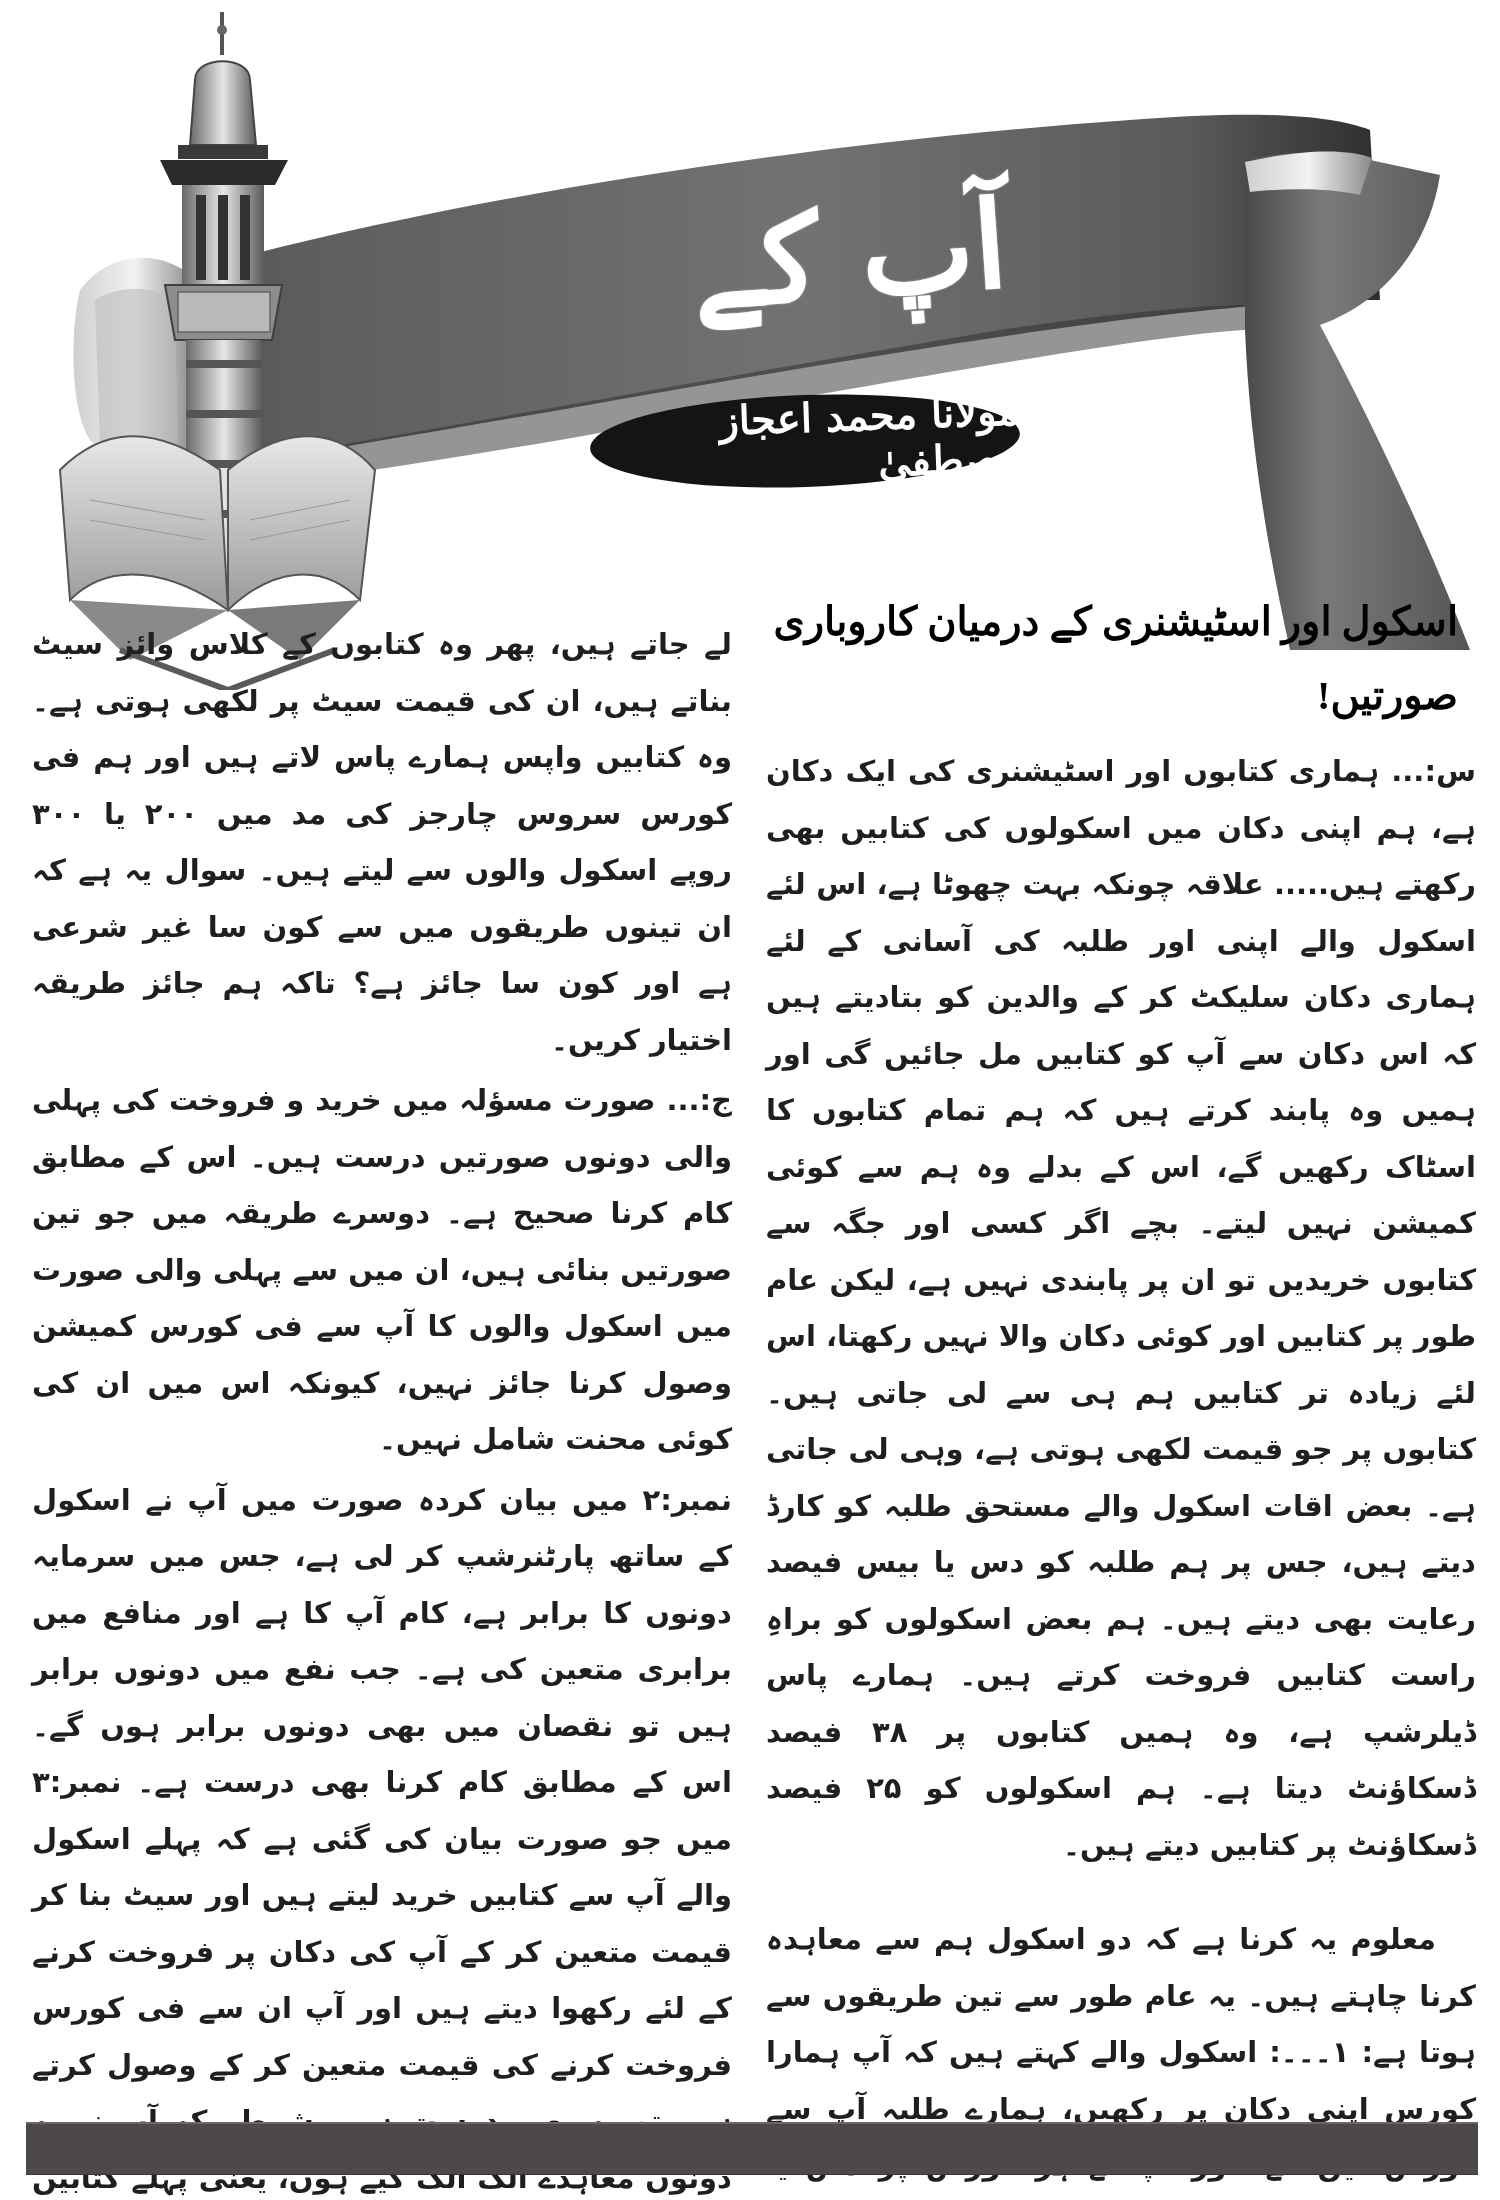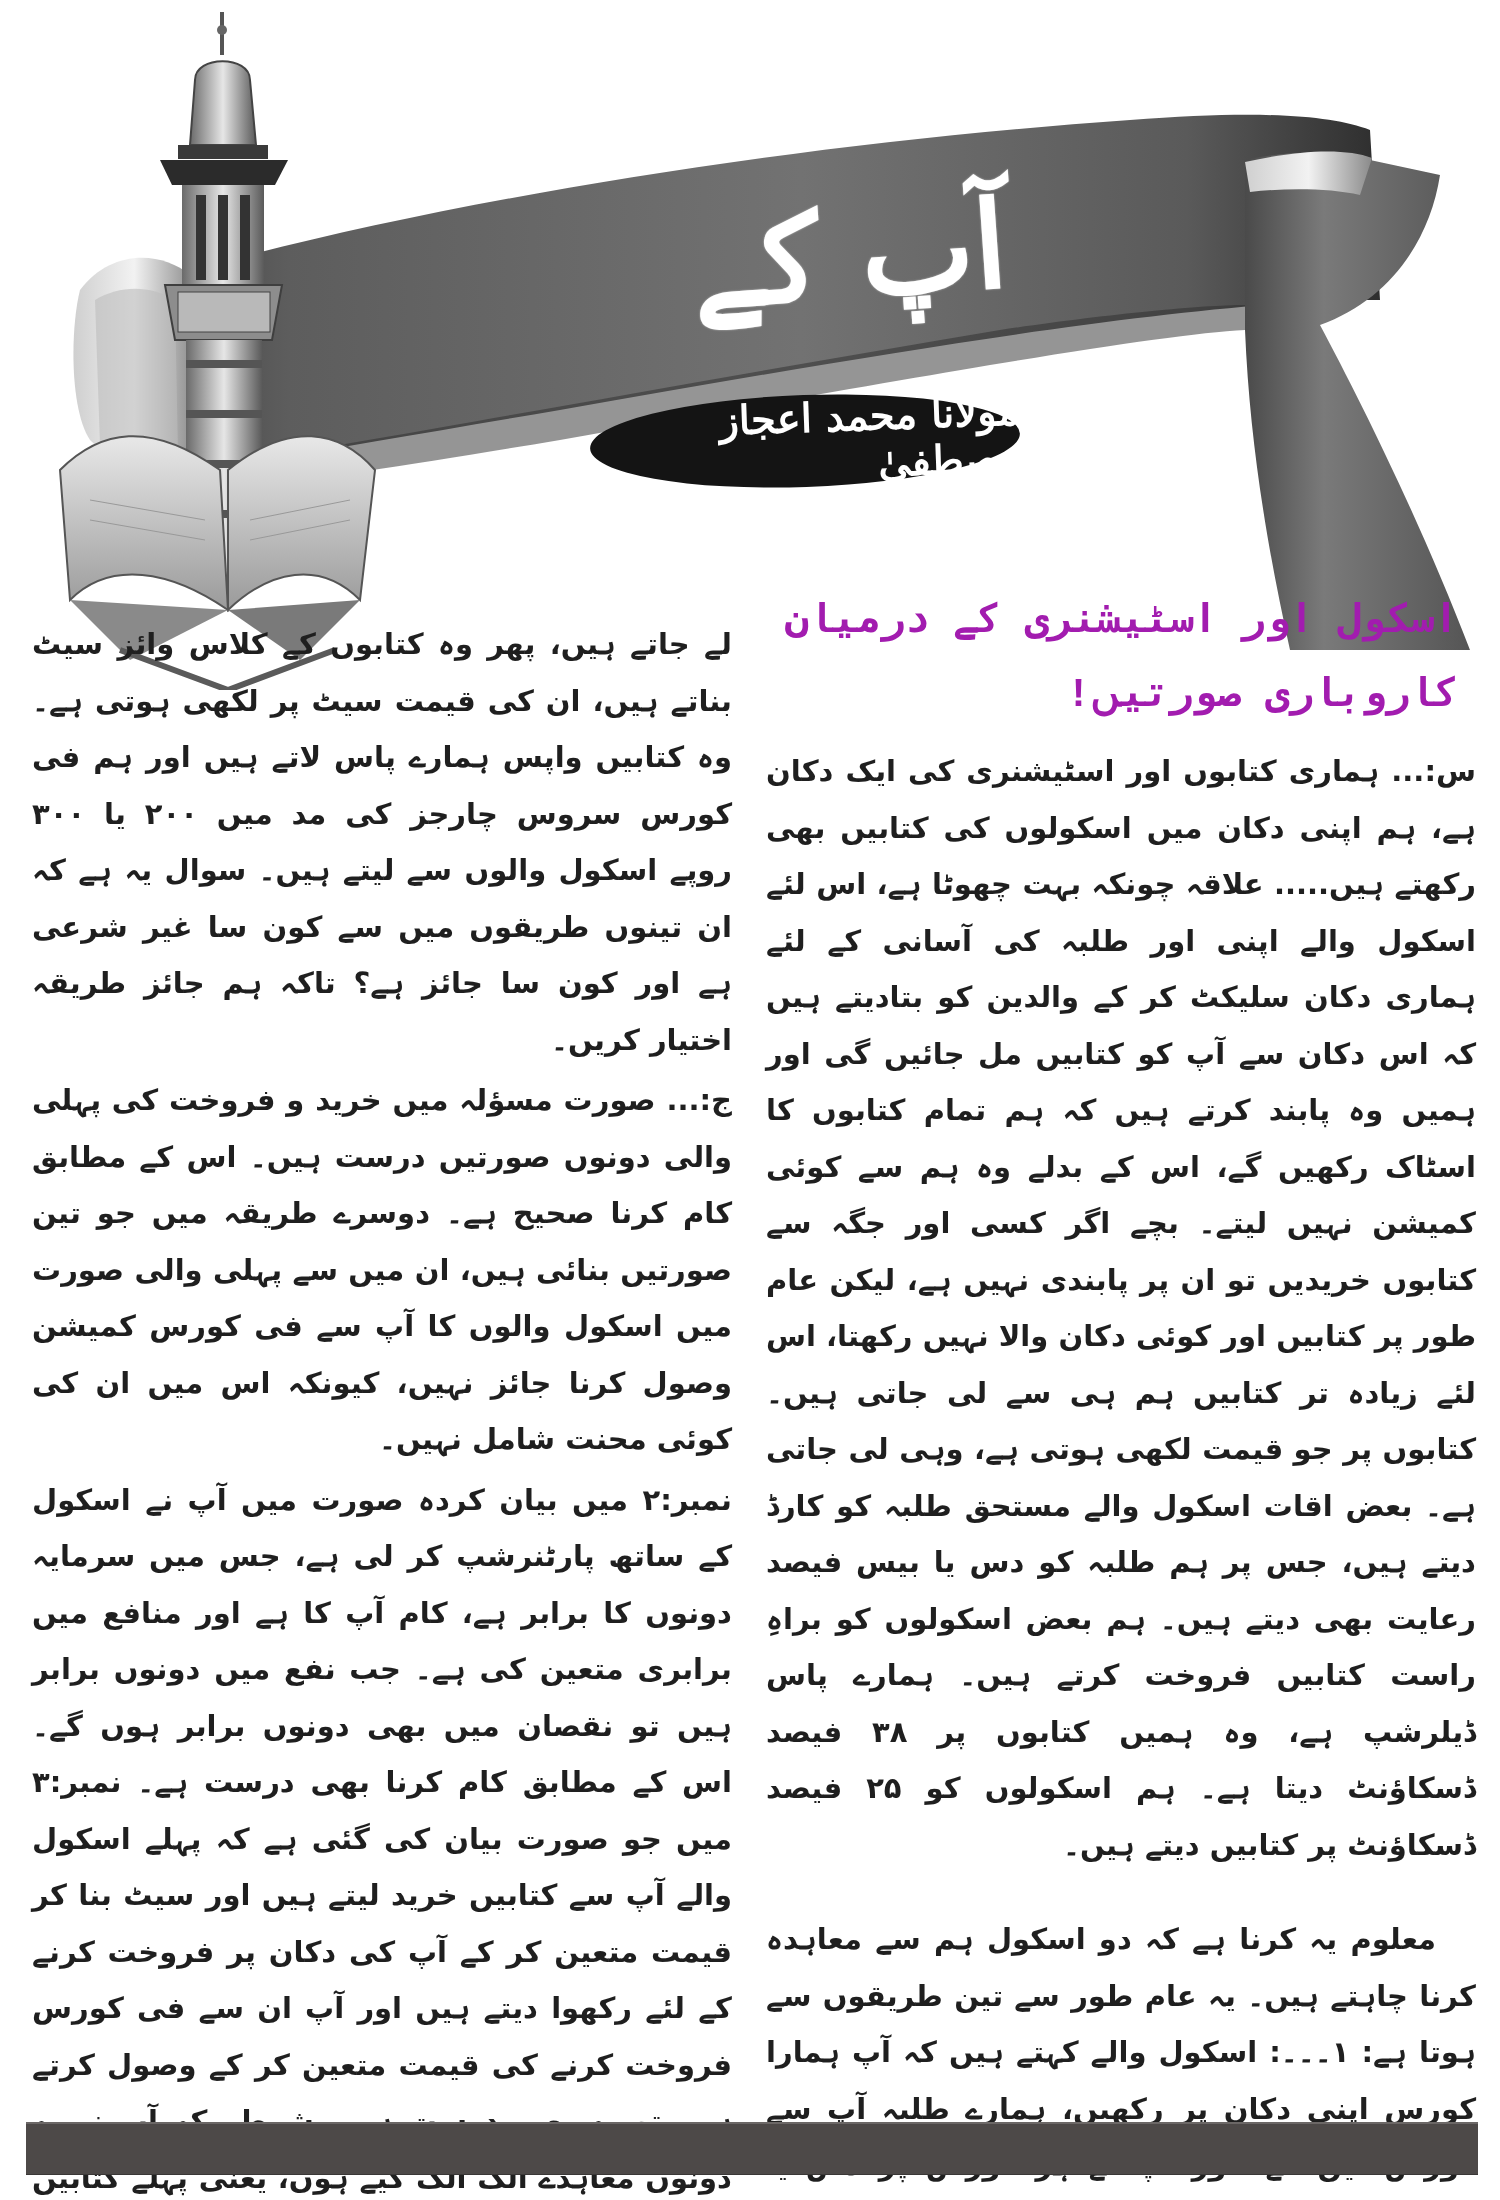--- a/index.html
+++ b/index.html
@@ -32,22 +32,22 @@
     position: absolute; direction: rtl; text-align: justify; text-align-last: right;
     font-family: "DejaVu Sans", sans-serif; font-size: 29px; line-height: 56.5px;
     color: #1f1f1f; font-weight: bold;
   }
   .col p { margin: 4px; }
   .col-right { left: 762px; top: 585px; width: 718px; }
   .col-left { left: 28px; top: 612px; width: 708px; }
 
   .article-title {
     direction: rtl; text-align: right; margin: 0 0 10px 0;
-    font-family: Liberation Mono, monospace; font-weight: bold;
-    font-size: 40px; line-height: 74px; color: #a21caf;
+    font-family: Liberation Serif, serif; font-weight: bold;
+    font-size: 40px; line-height: 74px; color: #000000;
     padding-right: 22px;
   }
   .para-indent { text-indent: 40px; }
   .gap-before { margin-top: 38px !important; }
 
   
   .footer-bar {
     position: absolute; left: 26px; top: 2122px; width: 1452px; height: 50px;
     background: #4d4948; border-top: 2px solid #6b6766; border-bottom: 1px solid #3a3736;
   }

